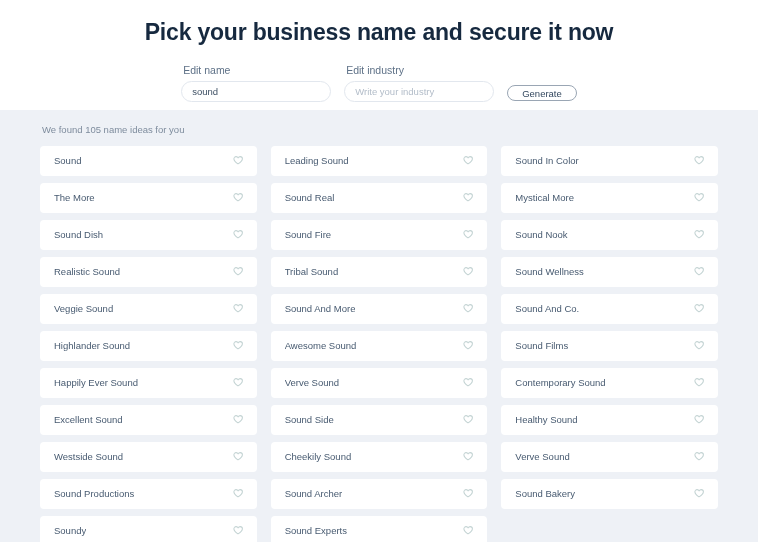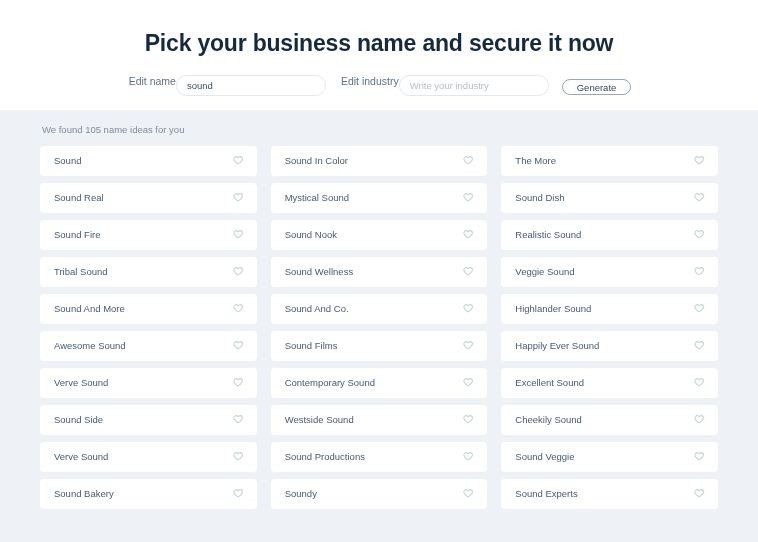--- a/index.html
+++ b/index.html
@@ -8,39 +8,39 @@
     height: 542px;
     overflow: hidden;
     font-family: "Liberation Sans", sans-serif;
     background: #ffffff;
   }
   .page { width: 758px; height: 542px; position: relative; background: #ffffff; }
 
   
   .header {
     background: #ffffff;
-    padding-top: 28px;
+    padding-top: 17px;
     height: 110px;
   }
   .page-title {
     text-align: center;
     font-size: 23px;
     font-weight: bold;
     color: #16293f;
     letter-spacing: -0.2px;
     line-height: 30px;
   }
   .form-row {
     margin-top: 17px;
     display: flex;
     justify-content: center;
     align-items: flex-end;
     gap: 13px;
   }
-  .field { display: flex; flex-direction: row; }
+  .field { display: flex; flex-direction: column; }
   .field-label {
     font-size: 10.5px;
     color: #5e7187;
     margin-bottom: 4px;
     margin-left: 2px;
     line-height: 13px;
   }
   .text-input {
     width: 150px;
     height: 21px;
@@ -144,20 +144,28 @@
     <div class="grid" id="name-grid">
         <div class="name-card">
           <span class="name-label">Sound</span>
           <span class="fav-icon">
             <svg width="12" height="12" viewBox="0 0 24 24" fill="none" stroke="#c3d3d3" stroke-width="2.1" stroke-linecap="round" stroke-linejoin="round">
               <path d="M20.8 7.6c0-2.4-2-4.4-4.4-4.4-1.8 0-3.4 1.1-4.1 2.6C11.6 4.3 10 3.2 8.2 3.2 5.8 3.2 3.8 5.2 3.8 7.6c0 5 8.2 10.2 8.2 10.2s8.8-5.2 8.8-10.2z"></path>
             </svg>
           </span>
         </div>
         <div class="name-card">
+          <span class="name-label">Leading Sound</span>
+          <span class="fav-icon">
+            <svg width="12" height="12" viewBox="0 0 24 24" fill="none" stroke="#c3d3d3" stroke-width="2.1" stroke-linecap="round" stroke-linejoin="round">
+              <path d="M20.8 7.6c0-2.4-2-4.4-4.4-4.4-1.8 0-3.4 1.1-4.1 2.6C11.6 4.3 10 3.2 8.2 3.2 5.8 3.2 3.8 5.2 3.8 7.6c0 5 8.2 10.2 8.2 10.2s8.8-5.2 8.8-10.2z"></path>
+            </svg>
+          </span>
+        </div>
+        <div class="name-card">
           <span class="name-label">Sound In Color</span>
           <span class="fav-icon">
             <svg width="12" height="12" viewBox="0 0 24 24" fill="none" stroke="#c3d3d3" stroke-width="2.1" stroke-linecap="round" stroke-linejoin="round">
               <path d="M20.8 7.6c0-2.4-2-4.4-4.4-4.4-1.8 0-3.4 1.1-4.1 2.6C11.6 4.3 10 3.2 8.2 3.2 5.8 3.2 3.8 5.2 3.8 7.6c0 5 8.2 10.2 8.2 10.2s8.8-5.2 8.8-10.2z"></path>
             </svg>
           </span>
         </div>
         <div class="name-card">
           <span class="name-label">The More</span>
           <span class="fav-icon">
@@ -168,21 +176,21 @@
         </div>
         <div class="name-card">
           <span class="name-label">Sound Real</span>
           <span class="fav-icon">
             <svg width="12" height="12" viewBox="0 0 24 24" fill="none" stroke="#c3d3d3" stroke-width="2.1" stroke-linecap="round" stroke-linejoin="round">
               <path d="M20.8 7.6c0-2.4-2-4.4-4.4-4.4-1.8 0-3.4 1.1-4.1 2.6C11.6 4.3 10 3.2 8.2 3.2 5.8 3.2 3.8 5.2 3.8 7.6c0 5 8.2 10.2 8.2 10.2s8.8-5.2 8.8-10.2z"></path>
             </svg>
           </span>
         </div>
         <div class="name-card">
-          <span class="name-label">Mystical Sound</span>
+          <span class="name-label">Mystical More</span>
           <span class="fav-icon">
             <svg width="12" height="12" viewBox="0 0 24 24" fill="none" stroke="#c3d3d3" stroke-width="2.1" stroke-linecap="round" stroke-linejoin="round">
               <path d="M20.8 7.6c0-2.4-2-4.4-4.4-4.4-1.8 0-3.4 1.1-4.1 2.6C11.6 4.3 10 3.2 8.2 3.2 5.8 3.2 3.8 5.2 3.8 7.6c0 5 8.2 10.2 8.2 10.2s8.8-5.2 8.8-10.2z"></path>
             </svg>
           </span>
         </div>
         <div class="name-card">
           <span class="name-label">Sound Dish</span>
           <span class="fav-icon">
             <svg width="12" height="12" viewBox="0 0 24 24" fill="none" stroke="#c3d3d3" stroke-width="2.1" stroke-linecap="round" stroke-linejoin="round">
@@ -312,20 +320,28 @@
         </div>
         <div class="name-card">
           <span class="name-label">Sound Side</span>
           <span class="fav-icon">
             <svg width="12" height="12" viewBox="0 0 24 24" fill="none" stroke="#c3d3d3" stroke-width="2.1" stroke-linecap="round" stroke-linejoin="round">
               <path d="M20.8 7.6c0-2.4-2-4.4-4.4-4.4-1.8 0-3.4 1.1-4.1 2.6C11.6 4.3 10 3.2 8.2 3.2 5.8 3.2 3.8 5.2 3.8 7.6c0 5 8.2 10.2 8.2 10.2s8.8-5.2 8.8-10.2z"></path>
             </svg>
           </span>
         </div>
         <div class="name-card">
+          <span class="name-label">Healthy Sound</span>
+          <span class="fav-icon">
+            <svg width="12" height="12" viewBox="0 0 24 24" fill="none" stroke="#c3d3d3" stroke-width="2.1" stroke-linecap="round" stroke-linejoin="round">
+              <path d="M20.8 7.6c0-2.4-2-4.4-4.4-4.4-1.8 0-3.4 1.1-4.1 2.6C11.6 4.3 10 3.2 8.2 3.2 5.8 3.2 3.8 5.2 3.8 7.6c0 5 8.2 10.2 8.2 10.2s8.8-5.2 8.8-10.2z"></path>
+            </svg>
+          </span>
+        </div>
+        <div class="name-card">
           <span class="name-label">Westside Sound</span>
           <span class="fav-icon">
             <svg width="12" height="12" viewBox="0 0 24 24" fill="none" stroke="#c3d3d3" stroke-width="2.1" stroke-linecap="round" stroke-linejoin="round">
               <path d="M20.8 7.6c0-2.4-2-4.4-4.4-4.4-1.8 0-3.4 1.1-4.1 2.6C11.6 4.3 10 3.2 8.2 3.2 5.8 3.2 3.8 5.2 3.8 7.6c0 5 8.2 10.2 8.2 10.2s8.8-5.2 8.8-10.2z"></path>
             </svg>
           </span>
         </div>
         <div class="name-card">
           <span class="name-label">Cheekily Sound</span>
           <span class="fav-icon">
@@ -344,21 +360,21 @@
         </div>
         <div class="name-card">
           <span class="name-label">Sound Productions</span>
           <span class="fav-icon">
             <svg width="12" height="12" viewBox="0 0 24 24" fill="none" stroke="#c3d3d3" stroke-width="2.1" stroke-linecap="round" stroke-linejoin="round">
               <path d="M20.8 7.6c0-2.4-2-4.4-4.4-4.4-1.8 0-3.4 1.1-4.1 2.6C11.6 4.3 10 3.2 8.2 3.2 5.8 3.2 3.8 5.2 3.8 7.6c0 5 8.2 10.2 8.2 10.2s8.8-5.2 8.8-10.2z"></path>
             </svg>
           </span>
         </div>
         <div class="name-card">
-          <span class="name-label">Sound Veggie</span>
+          <span class="name-label">Sound Archer</span>
           <span class="fav-icon">
             <svg width="12" height="12" viewBox="0 0 24 24" fill="none" stroke="#c3d3d3" stroke-width="2.1" stroke-linecap="round" stroke-linejoin="round">
               <path d="M20.8 7.6c0-2.4-2-4.4-4.4-4.4-1.8 0-3.4 1.1-4.1 2.6C11.6 4.3 10 3.2 8.2 3.2 5.8 3.2 3.8 5.2 3.8 7.6c0 5 8.2 10.2 8.2 10.2s8.8-5.2 8.8-10.2z"></path>
             </svg>
           </span>
         </div>
         <div class="name-card">
           <span class="name-label">Sound Bakery</span>
           <span class="fav-icon">
             <svg width="12" height="12" viewBox="0 0 24 24" fill="none" stroke="#c3d3d3" stroke-width="2.1" stroke-linecap="round" stroke-linejoin="round">

